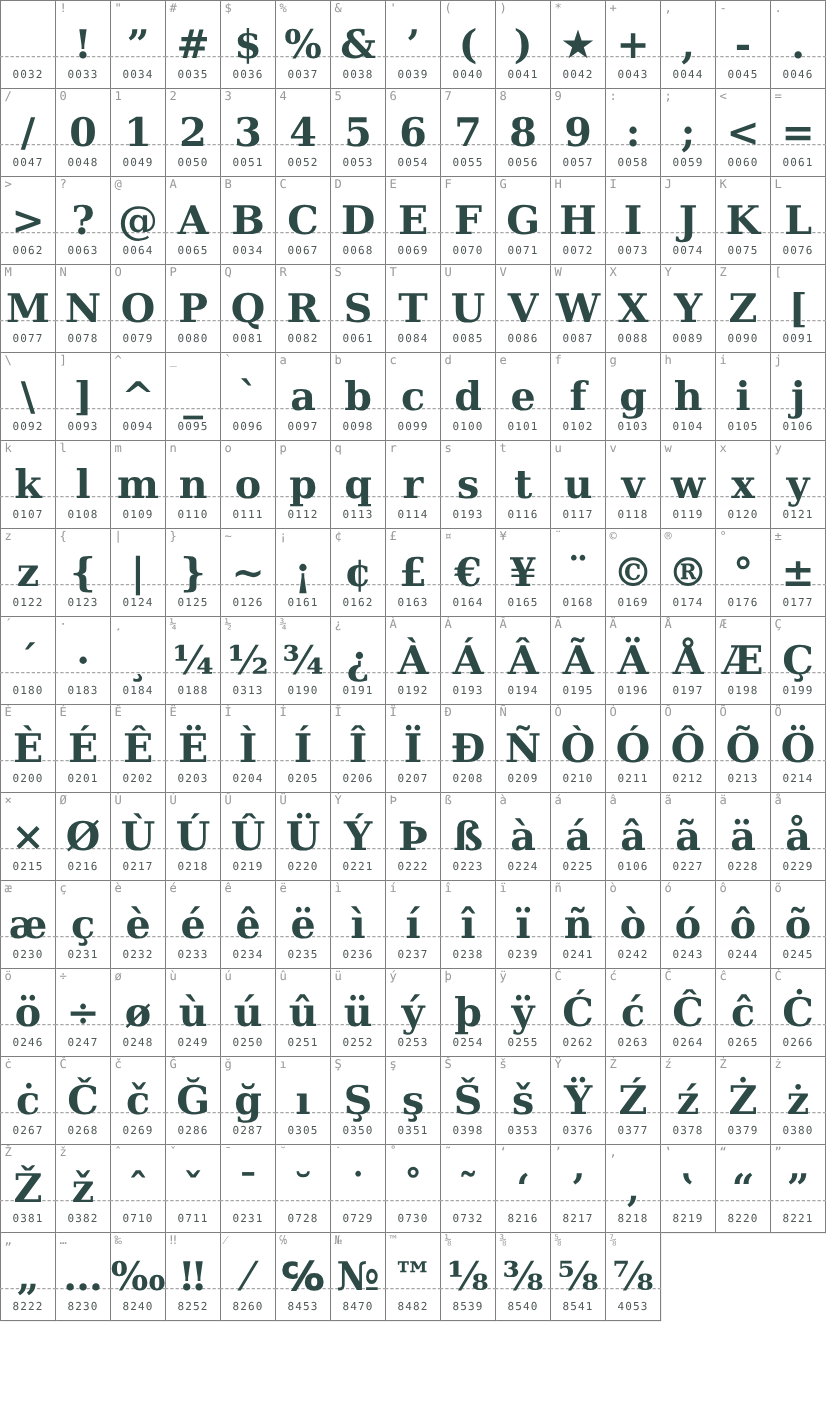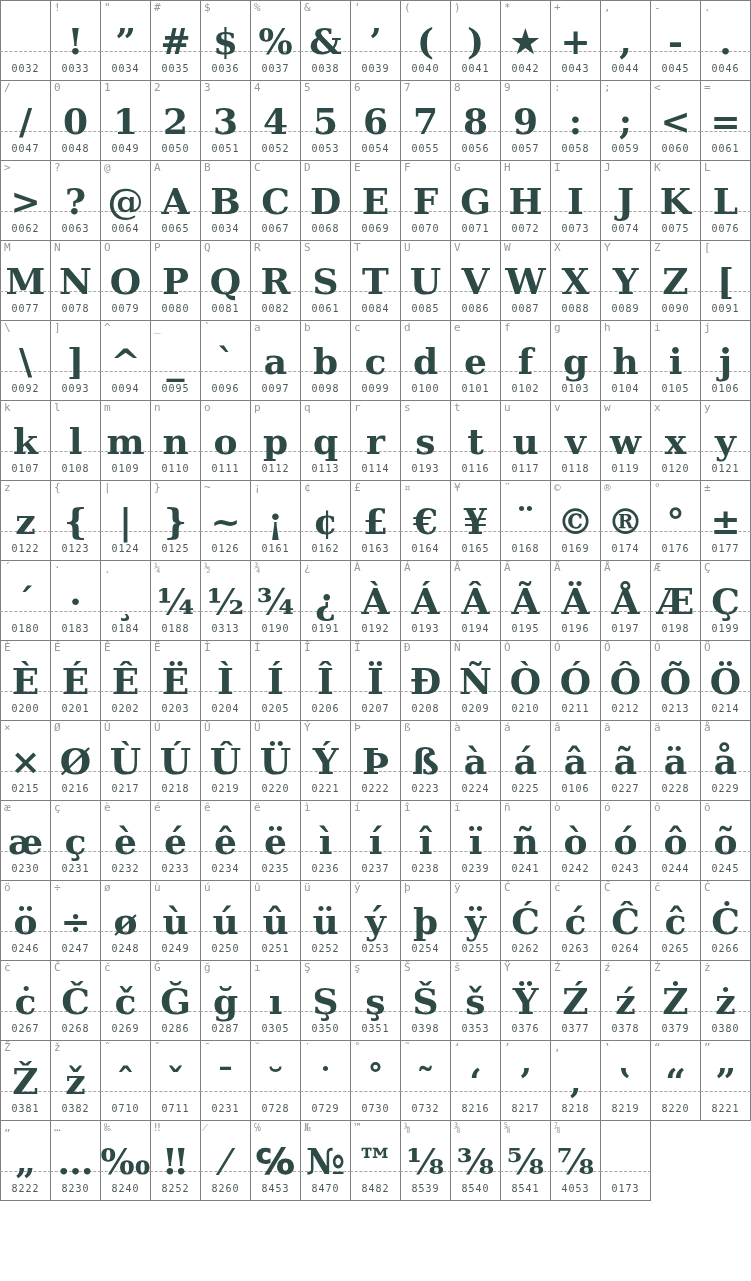--- a/index.html
+++ b/index.html
@@ -1845,22 +1845,14 @@
     <span class="code">8541</span>
   </div>
       <div class="cell">
     <span class="char-label">⅞</span>
     <div class="glyph-area">
       <span class="glyph">⅞</span>
     </div>
     <div class="baseline"></div>
     <span class="code">4053</span>
   </div>
-      <div class="cell">
-    <span class="char-label"></span>
-    <div class="glyph-area">
-      <span class="glyph"></span>
-    </div>
-    <div class="baseline"></div>
-    <span class="code">0173</span>
-  </div>
     </div>
   </div>
 
 </body></html>

